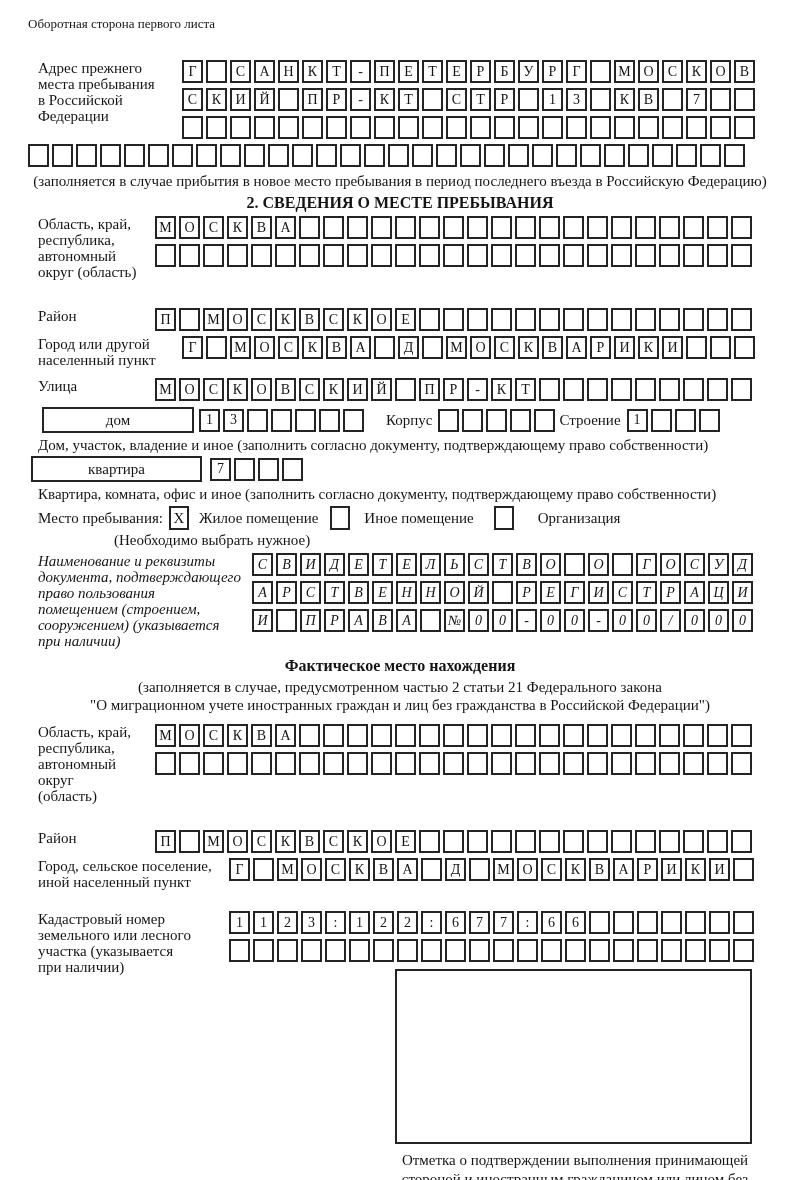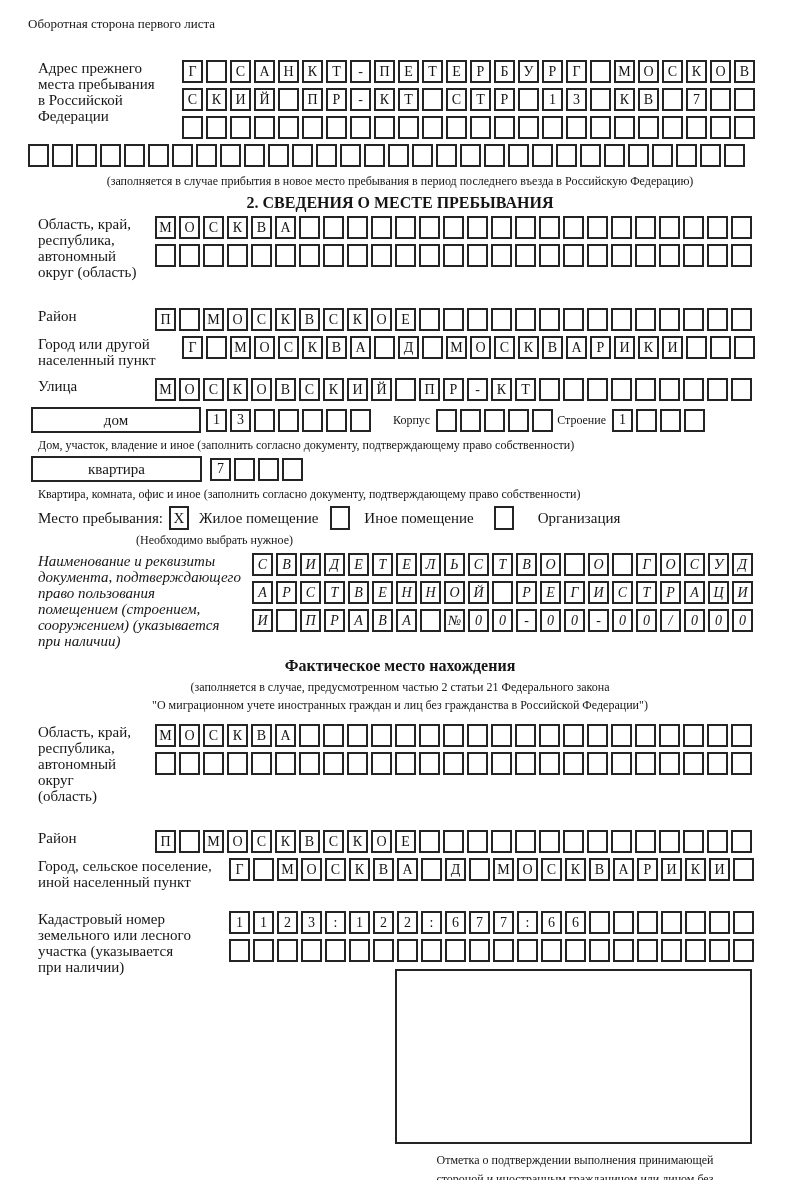--- a/index.html
+++ b/index.html
@@ -6,21 +6,21 @@
   .page{width:800px;height:1180px;box-sizing:border-box;padding:14px 28px 0;position:relative;
         font-family:"Liberation Serif", serif;color:#151515;overflow:hidden;background:#fff;}
   .hdr{ text-align:left;font-size:13px;line-height:19px;padding-right:30px;}
   .row{display:flex;align-items:flex-start;}
   .lbl{font-size:15px;line-height:16px;white-space:pre-line;flex-shrink:0;box-sizing:border-box;padding-left:10px;}
   .cells{display:flex;gap:3px;flex-wrap:nowrap;}
   .cell{width:21px;height:23px;border:2px solid #242424;box-sizing:border-box;flex-shrink:0;
         display:flex;align-items:center;justify-content:center;font-size:14px;background:#fff;}
   .rows{display:flex;flex-direction:column;gap:5px;}
   .namedbox{border:2px solid #242424;height:26px;box-sizing:border-box;display:flex;align-items:center;justify-content:center;font-size:15px;background:#fff;flex-shrink:0;}
-  .note{font-size:12px;line-height:18px;}
+  .note{font-size:15px;line-height:18px;}
   .center{text-align:center;}
   .title{font-size:16px;font-weight:bold;line-height:20px;text-align:center;}
   .cb{width:20px;height:24px;border:2px solid #242424;box-sizing:border-box;display:flex;align-items:center;justify-content:center;font-size:15px;flex-shrink:0;background:#fff;}
   .stay{display:flex;align-items:center;height:24px;font-size:15px;}
   .stampbox{border:2px solid #242424;box-sizing:border-box;background:#fff;}
 </style>
 </head>
 <body>
 
 <div class="page">
@@ -299,21 +299,21 @@
         <div class="cell"></div>
         <div class="cell"></div>
         <div class="cell"></div>
         <div class="cell"></div>
         <div class="cell"></div>
         <div class="cell"></div>
       </div>
   </div>
 
   <div class="row" style="margin-bottom:3px;align-items:center;">
-    <div class="namedbox" style="width:170px;margin-left:3px;">дом</div>
+    <div class="namedbox" style="width:152px;margin-left:14px;">дом</div>
     <div class="cells" style="margin-left:5px;">
         <div class="cell">1</div>
         <div class="cell">3</div>
         <div class="cell"></div>
         <div class="cell"></div>
         <div class="cell"></div>
         <div class="cell"></div>
         <div class="cell"></div>
       </div>
     <div class="note" style="margin-left:22px;">Корпус</div>
@@ -347,21 +347,21 @@
 
   <div class="stay" style="margin-bottom:1px;">
     <span style="padding-left:10px;">Место пребывания:</span>
     <span class="cb" style="margin-left:6px;">X</span>
     <span style="margin-left:10px;">Жилое помещение</span>
     <span class="cb" style="margin-left:12px;"></span>
     <span style="margin-left:14px;">Иное помещение</span>
     <span class="cb" style="margin-left:20px;"></span>
     <span style="margin-left:24px;text-align:right;">Организация</span>
   </div>
-  <div class="note" style="margin-left:108px;margin-bottom:4px;font-family:Liberation Serif, serif;">(Необходимо выбрать нужное)</div>
+  <div class="note" style="margin-left:86px;margin-bottom:4px;font-family:Liberation Serif, serif;">(Необходимо выбрать нужное)</div>
 
   <div class="row" style="height:79px;font-style:italic;">
     <div class="lbl" style="width:224px;">Наименование и реквизиты
 документа, подтверждающего
 право пользования
 помещением (строением,
 сооружением) (указывается
 при наличии)</div>
     <div class="rows">
       <div class="cells">

